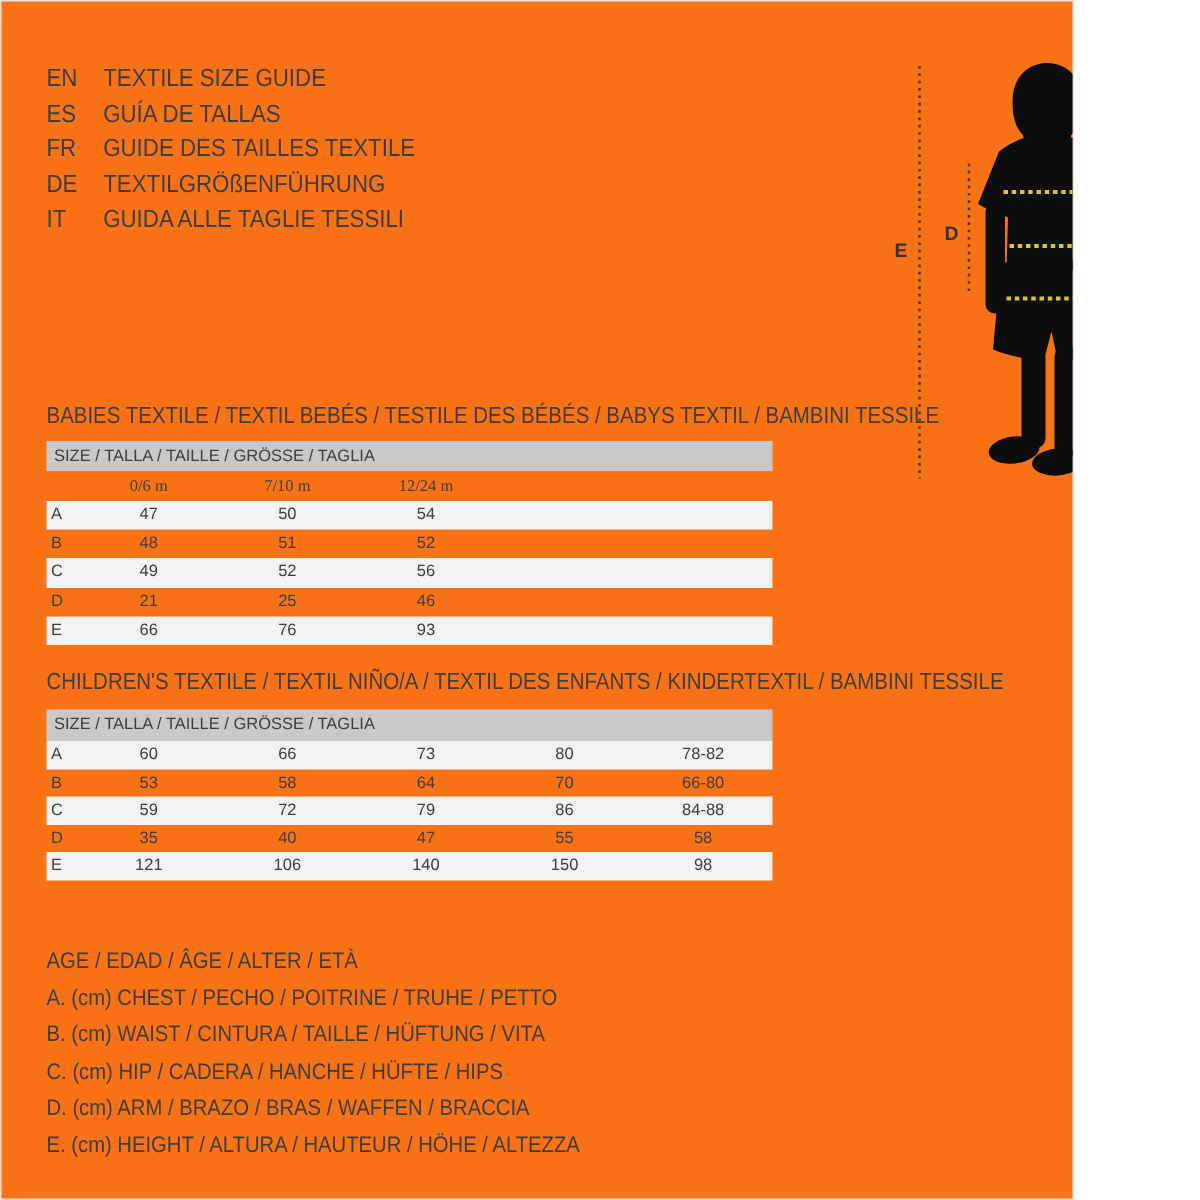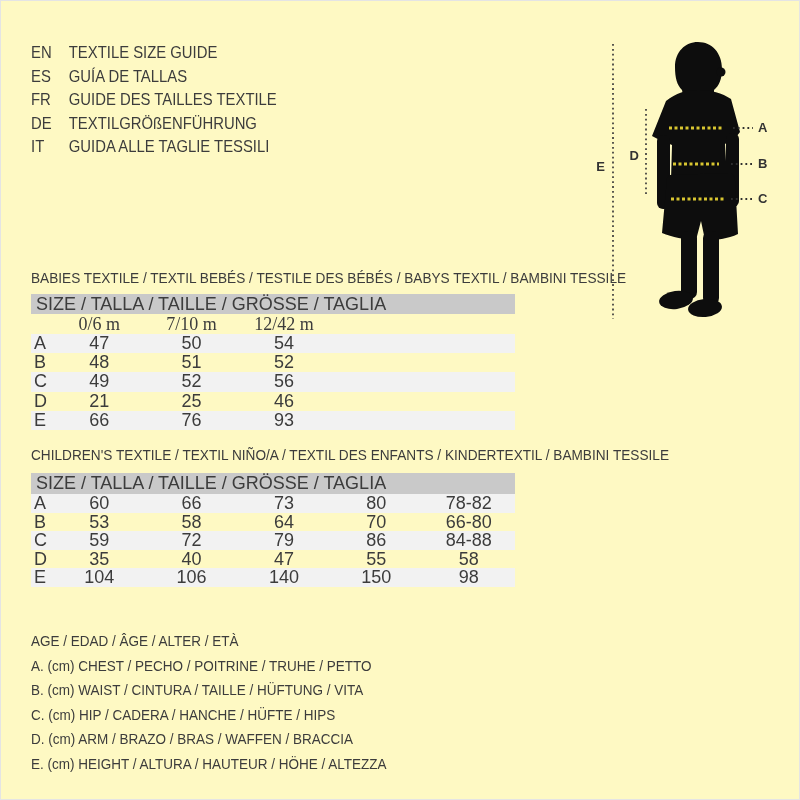--- a/index.html
+++ b/index.html
@@ -1,33 +1,33 @@
 <!DOCTYPE html>
 <html><head>
 <meta charset="utf-8">
 <style>
   html,body{margin:0;padding:0;background:#fff;}
   #canvas{
-    position:relative;width:800px;height:800px;box-sizing:border-box;
-    background:#fef9c3;border:1px solid #e4e4e4;
+    position:relative;width:716px;height:800px;box-sizing:border-box;
+    background:#f97316;border:1px solid #e4e4e4;
     font-family:"Liberation Sans",sans-serif;color:#3c3c3c;
     overflow:hidden;
   }
   
   .langs{position:absolute;left:30px;top:40px;font-size:16.5px;line-height:23.5px;
          transform:scaleX(.9);transform-origin:0 0;white-space:nowrap;}
   .langs .lrow{display:flex;}
   .langs .code{width:42px;flex:0 0 42px;}
   
   .heading{position:absolute;left:30px;white-space:nowrap;font-size:15.5px;
            transform:scaleX(.88);transform-origin:0 0;}
   #babies-heading{top:268px;}
   #children-heading{top:445px;}
   
-  .size-table{position:absolute;left:30px;width:484px;font-size:18px;}
+  .size-table{position:absolute;left:30px;width:484px;font-size:11px;}
   #babies-table{top:293px;}
   #children-table{top:472px;}
   .size-bar{background:#c9c9c9;padding-left:5px;white-space:nowrap;overflow:hidden;}
   #babies-table .size-bar{height:20px;line-height:20px;}
   #children-table .size-bar{height:21px;line-height:21px;}
   .trow{display:grid;grid-template-columns:22px repeat(5,92.4px);}
   .trow>div{text-align:center;overflow:hidden;}
   .trow>.rlabel{text-align:left;padding-left:3px;}
   #babies-table .chead{height:20px;line-height:20px;font-family:Liberation Serif, serif;}
   #babies-table .drow{height:19.2px;line-height:19.2px;}
@@ -109,21 +109,21 @@
   </svg>
 
   <div class="heading" id="babies-heading">BABIES TEXTILE / TEXTIL BEBÉS / TESTILE DES BÉBÉS / BABYS TEXTIL / BAMBINI TESSILE</div>
 
   <div class="size-table" id="babies-table">
     <div class="size-bar">SIZE / TALLA / TAILLE / GRÖSSE / TAGLIA</div>
     <div class="trow chead">
       <div class="rlabel"></div>
       <div>0/6 m</div>
       <div>7/10 m</div>
-      <div>12/42 m</div>
+      <div>12/24 m</div>
       <div></div>
       <div></div>
     </div>
     <div class="trow drow stripe">
       <div class="rlabel">A</div>
       <div>47</div>
       <div>50</div>
       <div>54</div>
       <div></div>
       <div></div>
@@ -193,21 +193,21 @@
     <div class="trow drow">
       <div class="rlabel">D</div>
       <div>35</div>
       <div>40</div>
       <div>47</div>
       <div>55</div>
       <div>58</div>
     </div>
     <div class="trow drow stripe">
       <div class="rlabel">E</div>
-      <div>104</div>
+      <div>121</div>
       <div>106</div>
       <div>140</div>
       <div>150</div>
       <div>98</div>
     </div>
   </div>
 
   <div class="legend">
     <div>AGE / EDAD / ÂGE / ALTER / ETÀ</div>
     <div>A. (cm) CHEST / PECHO / POITRINE / TRUHE / PETTO</div>

